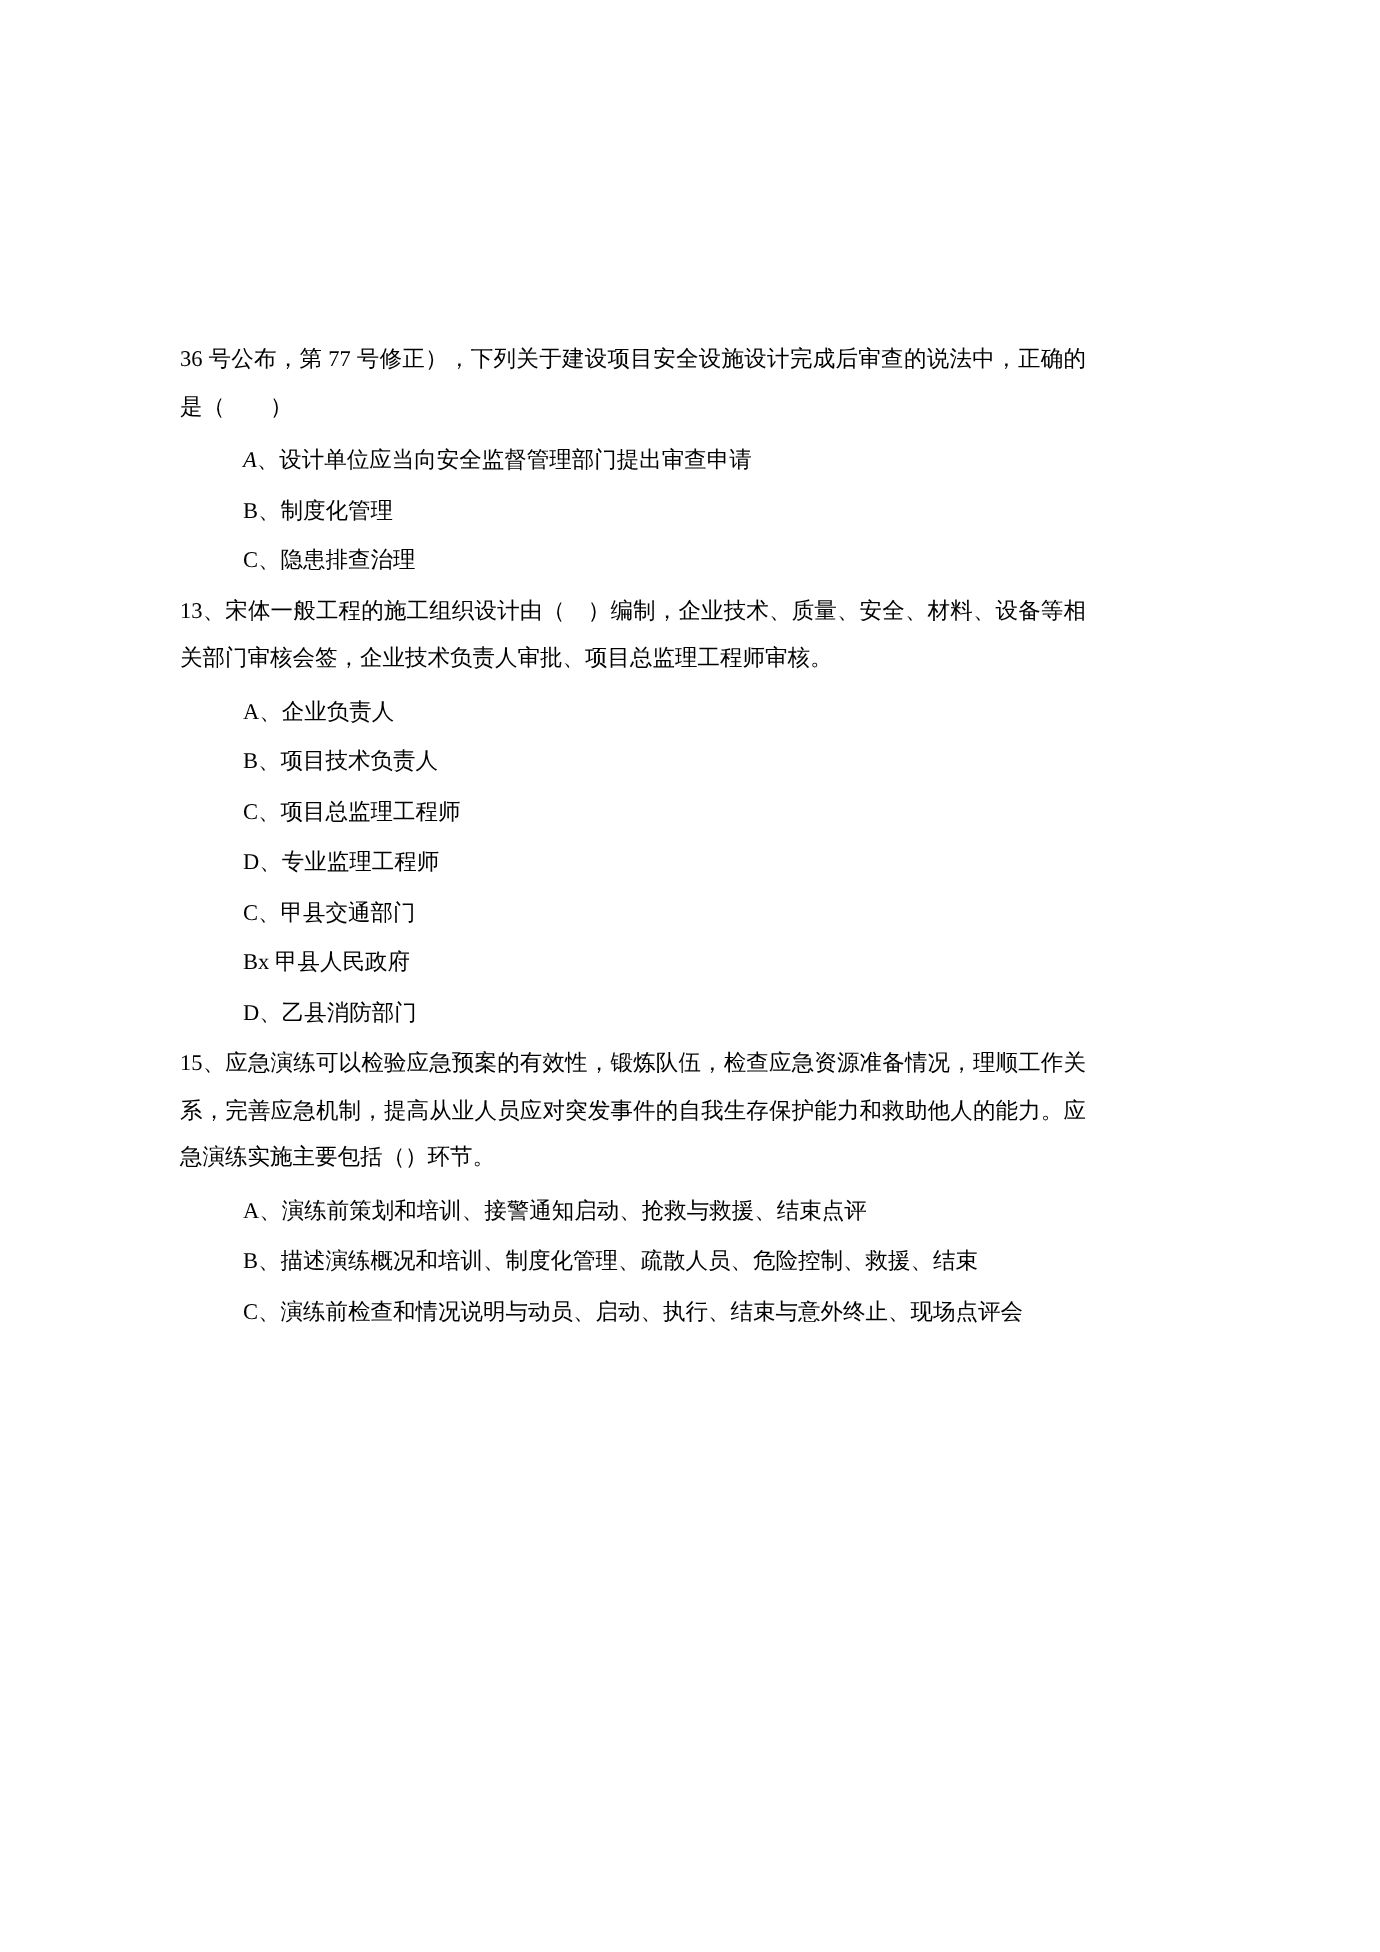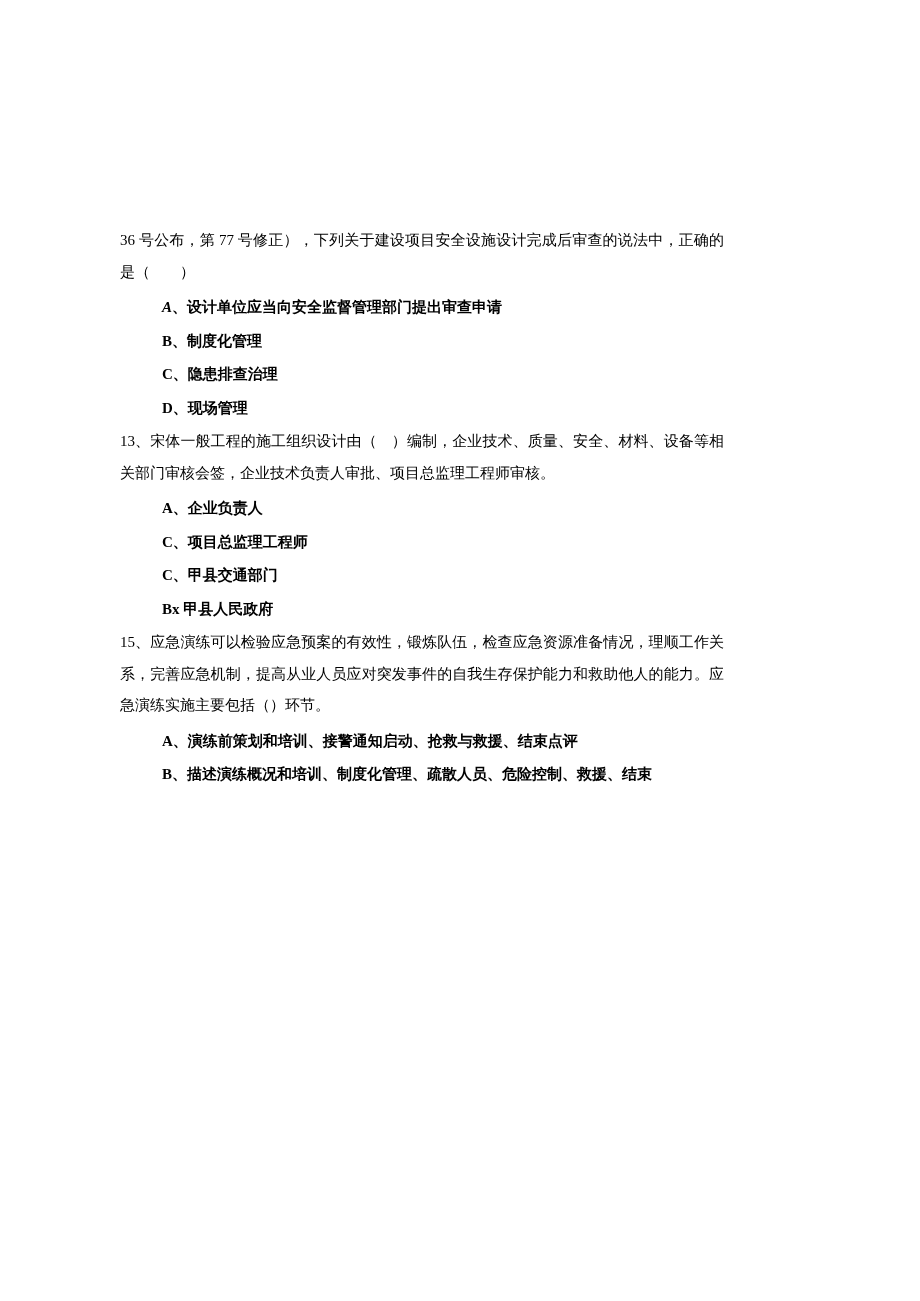--- a/index.html
+++ b/index.html
@@ -18,43 +18,45 @@
     font-size: 15px;
     line-height: 2.1;
   }
   .para {
     text-align: justify;
     margin: 0 0 4px 0;
   }
   .indent-opt {
     padding-left: 42px;
     margin: 0 0 2px 0;
-    font-weight: bold;
   }
   .italic-a {
     font-style: italic;
   }
 </style>
 </head>
 <body>
 
 <div class="page">
 
   <p class="para">36 号公布，第 77 号修正），下列关于建设项目安全设施设计完成后审查的说法中，正确的是（　　）</p>
   <p class="indent-opt">
     <span class="italic-a">A</span><span>、设计单位应当向安全监督管理部门提出审查申请</span>
   </p>
   <p class="indent-opt">B、制度化管理</p>
   <p class="indent-opt">C、隐患排查治理</p>
-  <p class="indent-opt">D、现场管理</p>
 
   <p class="para">13、宋体一般工程的施工组织设计由（　）编制，企业技术、质量、安全、材料、设备等相关部门审核会签，企业技术负责人审批、项目总监理工程师审核。</p>
   <p class="indent-opt">A、企业负责人</p>
+  <p class="indent-opt">B、项目技术负责人</p>
   <p class="indent-opt">C、项目总监理工程师</p>
+  <p class="indent-opt">D、专业监理工程师</p>
 
   <p class="indent-opt">C、甲县交通部门</p>
   <p class="indent-opt">Bx 甲县人民政府</p>
+  <p class="indent-opt">D、乙县消防部门</p>
 
   <p class="para">15、应急演练可以检验应急预案的有效性，锻炼队伍，检查应急资源准备情况，理顺工作关系，完善应急机制，提高从业人员应对突发事件的自我生存保护能力和救助他人的能力。应急演练实施主要包括（）环节。</p>
   <p class="indent-opt">A、演练前策划和培训、接警通知启动、抢救与救援、结束点评</p>
   <p class="indent-opt">B、描述演练概况和培训、制度化管理、疏散人员、危险控制、救援、结束</p>
+  <p class="indent-opt">C、演练前检查和情况说明与动员、启动、执行、结束与意外终止、现场点评会</p>
 
 </div>
 
 </body></html>

